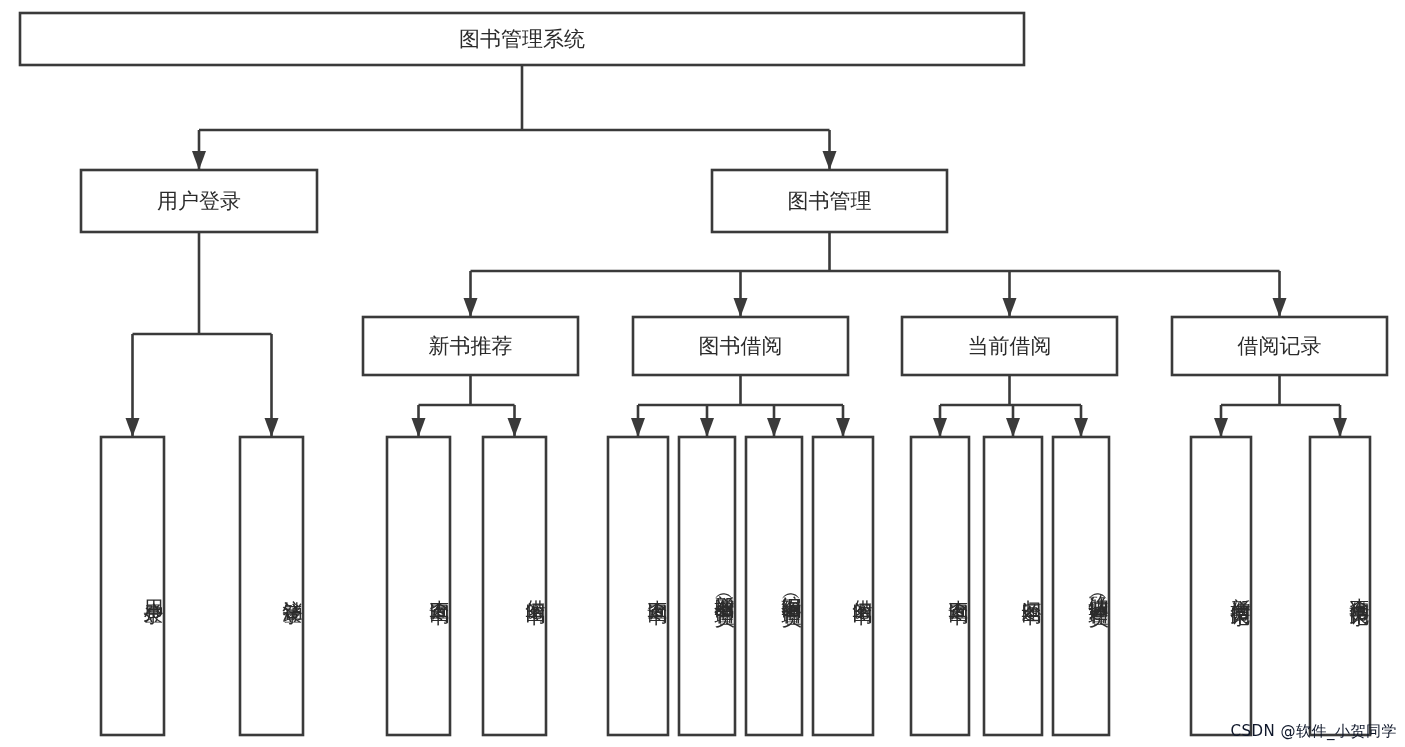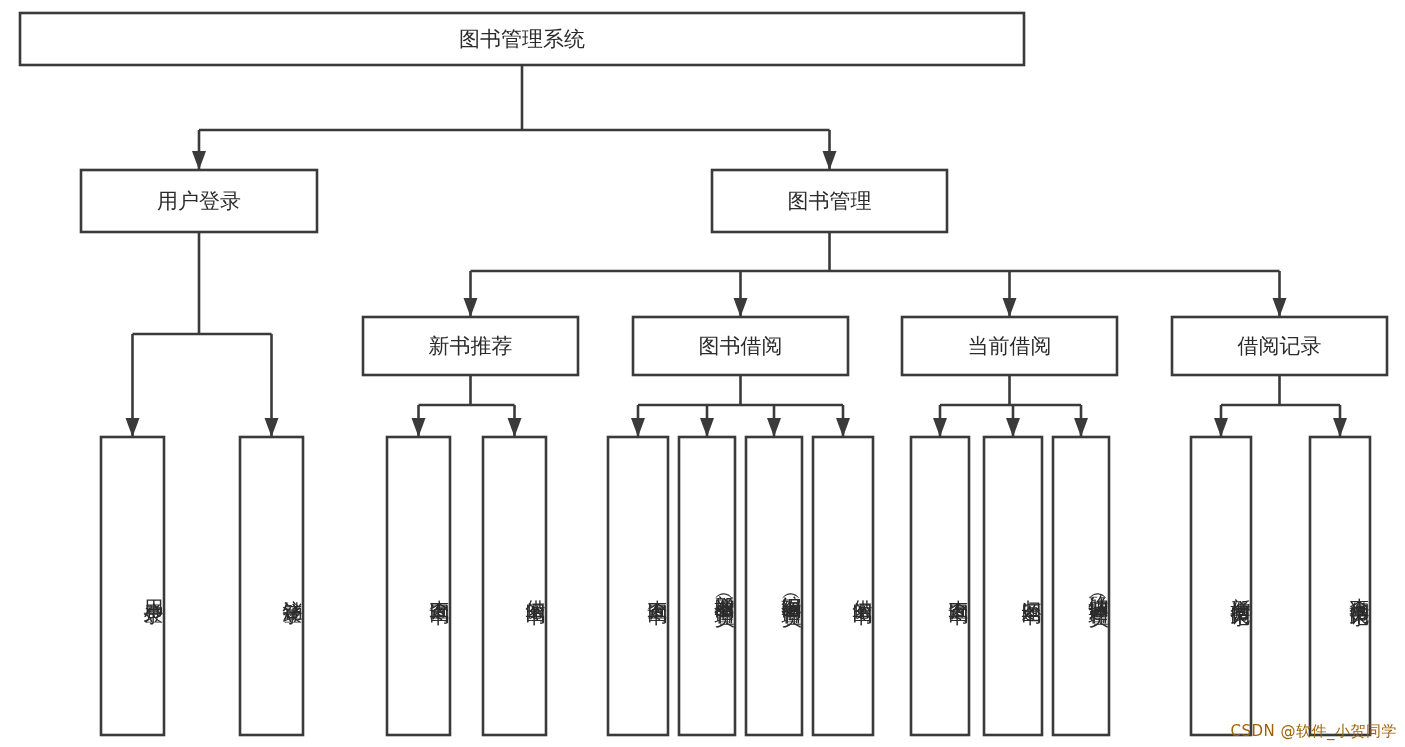--- a/index.html
+++ b/index.html
@@ -8,21 +8,21 @@
   svg#diagram{position:absolute;left:0;top:0;width:1405px;height:747px;}
   .node-rect{fill:#ffffff;stroke:#3a3a3a;stroke-width:2.6;}
   .link{stroke:#3a3a3a;stroke-width:2.6;fill:none;}
   .arrow-head{fill:#3a3a3a;stroke:none;}
   .node-label{font-family:"DejaVu Sans","Liberation Sans",sans-serif;fill:#2b2b2b;font-size:21px;dominant-baseline:middle;text-anchor:middle;}
   .leaf-label-wrap{position:absolute;display:flex;align-items:flex-start;justify-content:center;
      writing-mode:vertical-rl;text-orientation:upright;
      font-family:"DejaVu Sans","Liberation Sans",sans-serif;
      font-size:20px;color:#2b2b2b;letter-spacing:2px;line-height:1.05;
      white-space:nowrap;pointer-events:none;}
-  .watermark{position:absolute;right:8px;bottom:6px;font-size:15px;color:#a16207;
+  .watermark{position:absolute;right:8px;bottom:6px;font-size:15px;color:#0f172a;
      font-family:"DejaVu Sans","Liberation Sans",sans-serif;letter-spacing:.5px;}
 </style>
 </head>
 <body>
 
 <div id="stage">
   <svg id="diagram" viewBox="0 0 1405 747">
     <g id="links">
         <line x1="522" y1="65" x2="522" y2="130" class="link"></line>
         <line x1="199" y1="130" x2="829.5" y2="130" class="link"></line>

